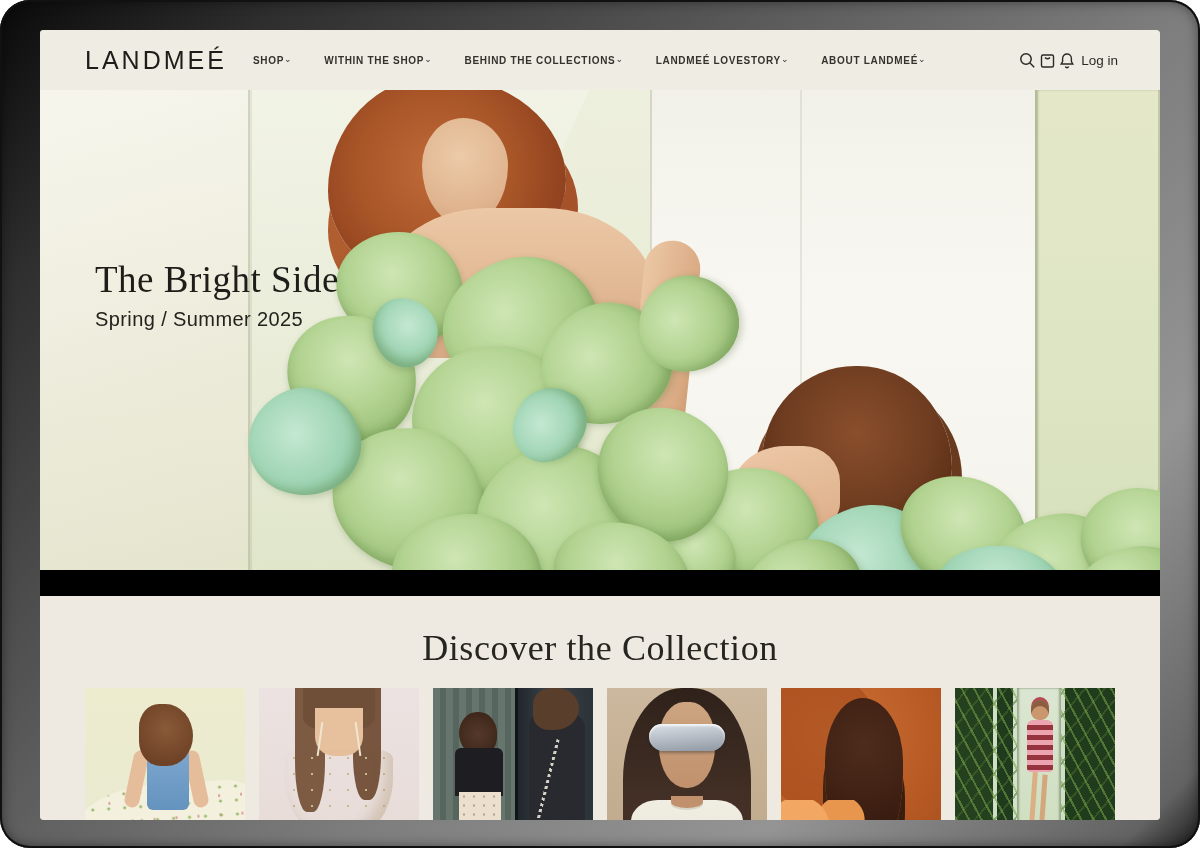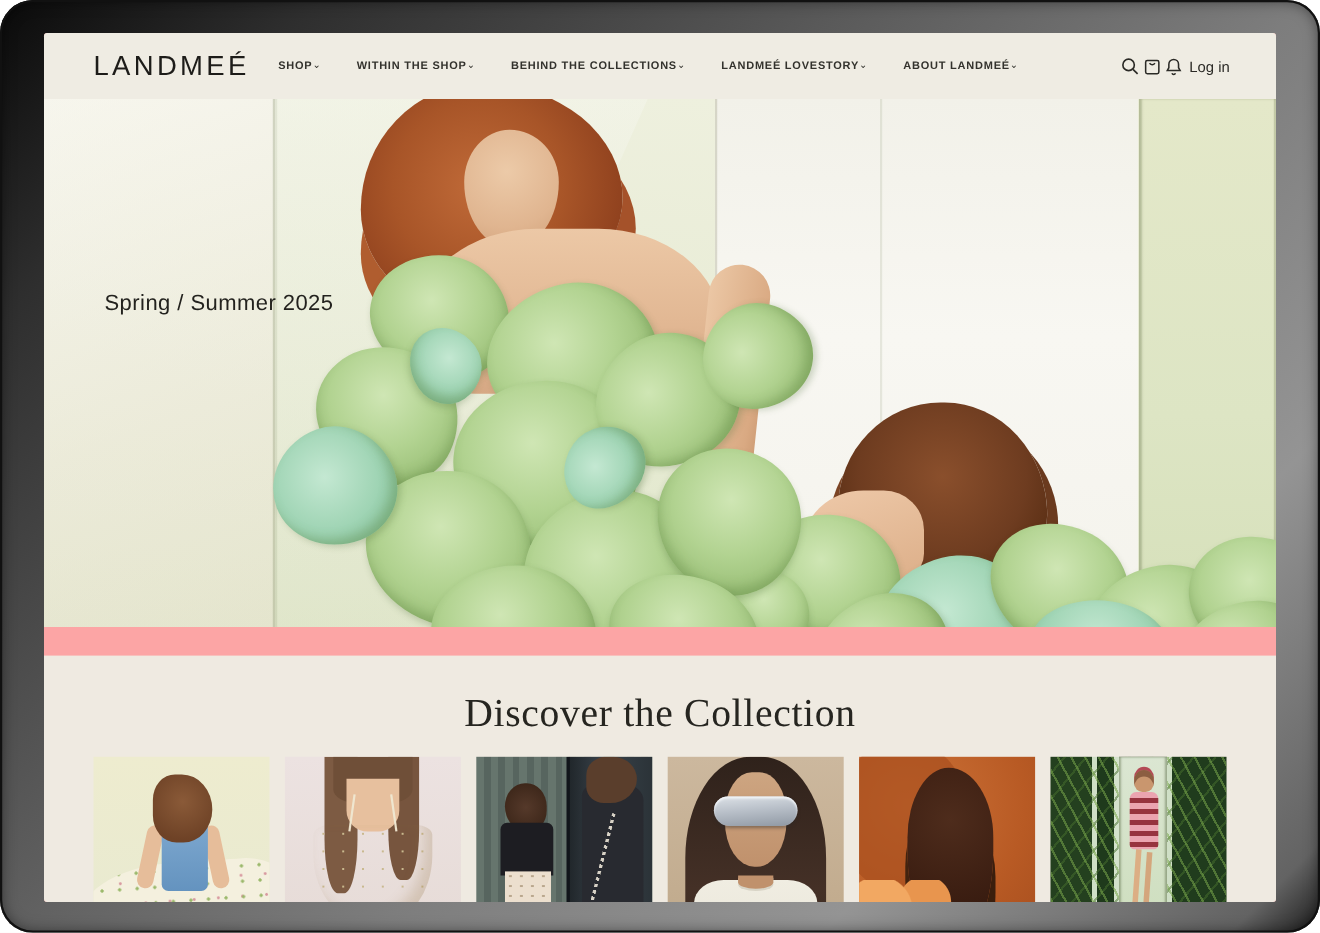--- a/index.html
+++ b/index.html
@@ -6,21 +6,21 @@
   html,body { width:1200px; height:848px; background:#ffffff; font-family:"Liberation Sans", sans-serif; overflow:hidden; }
   .stage { position:relative; width:1200px; height:848px; }
 
   
   .frame { position:absolute; inset:0; border-radius:30px;
     background:linear-gradient(135deg,#0a0a0a 0%,#2e2e2e 14%,#5a5a5a 38%,#7d7d7d 58%,#949494 78%,#636363 96%,#1c1c1c 100%);
     box-shadow:inset 0 0 0 2px #111, inset 0 0 14px rgba(0,0,0,.55); }
 
   
   .screen { position:absolute; left:40px; top:30px; width:1120px; height:790px;
-    background:#fca5a5; overflow:hidden; border-radius:3px; }
+    background:#000000; overflow:hidden; border-radius:3px; }
 
   
   .header { position:relative; height:60px; display:flex; align-items:center;
     padding:0 42px 0 45px; background:#efece3; z-index:5; }
   .logo { font-size:25px; letter-spacing:3px; font-weight:500; color:#1d1c19; white-space:nowrap; }
   .nav { display:flex; gap:32px; margin-left:26px; }
   .nav-item { display:flex; align-items:center; gap:0; font-size:10px; font-weight:700;
     letter-spacing:.7px; color:#33322d; cursor:pointer; white-space:nowrap; }
   .nav-item .chev { font-size:9px; font-weight:400; transform:translateY(-1px); }
   .actions { margin-left:auto; display:flex; align-items:center; }
@@ -283,20 +283,21 @@
         <div class="petal"></div>
         <div class="petal mint"></div>
         <div class="petal"></div>
         <div class="petal"></div>
         <div class="petal"></div>
         <div class="petal mint"></div>
         <div class="petal mint"></div>
       </div>
 
       <div class="hero-copy">
+        <div class="hero-title">The Bright Side</div>
         <div class="hero-sub">Spring / Summer 2025</div>
       </div>
     </section>
 
     <section class="section">
       <h2 class="section-heading">Discover the Collection</h2>
 
       <div class="carousel">
         <div class="track">
 

